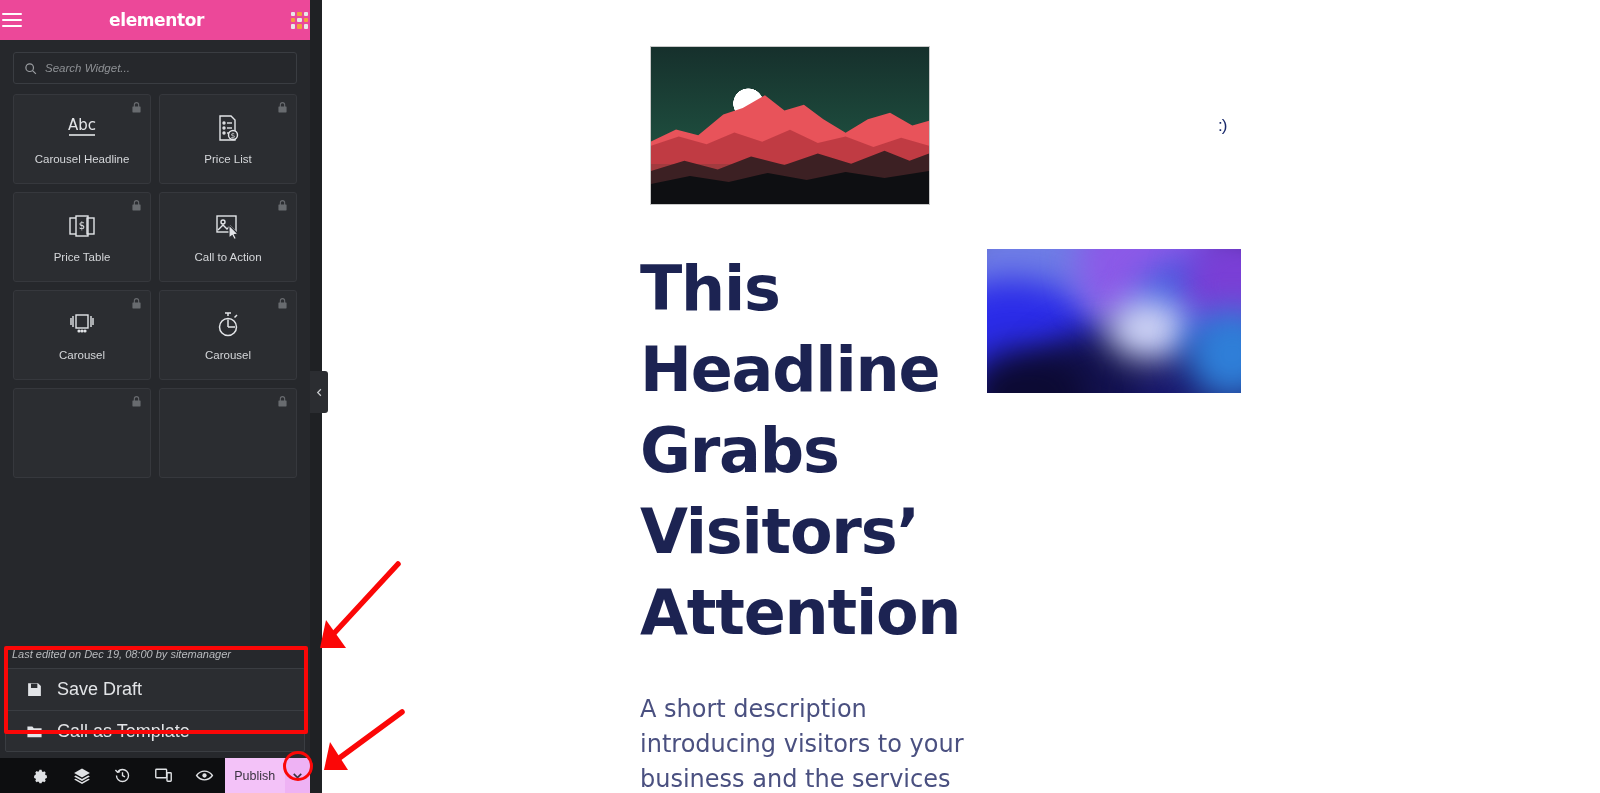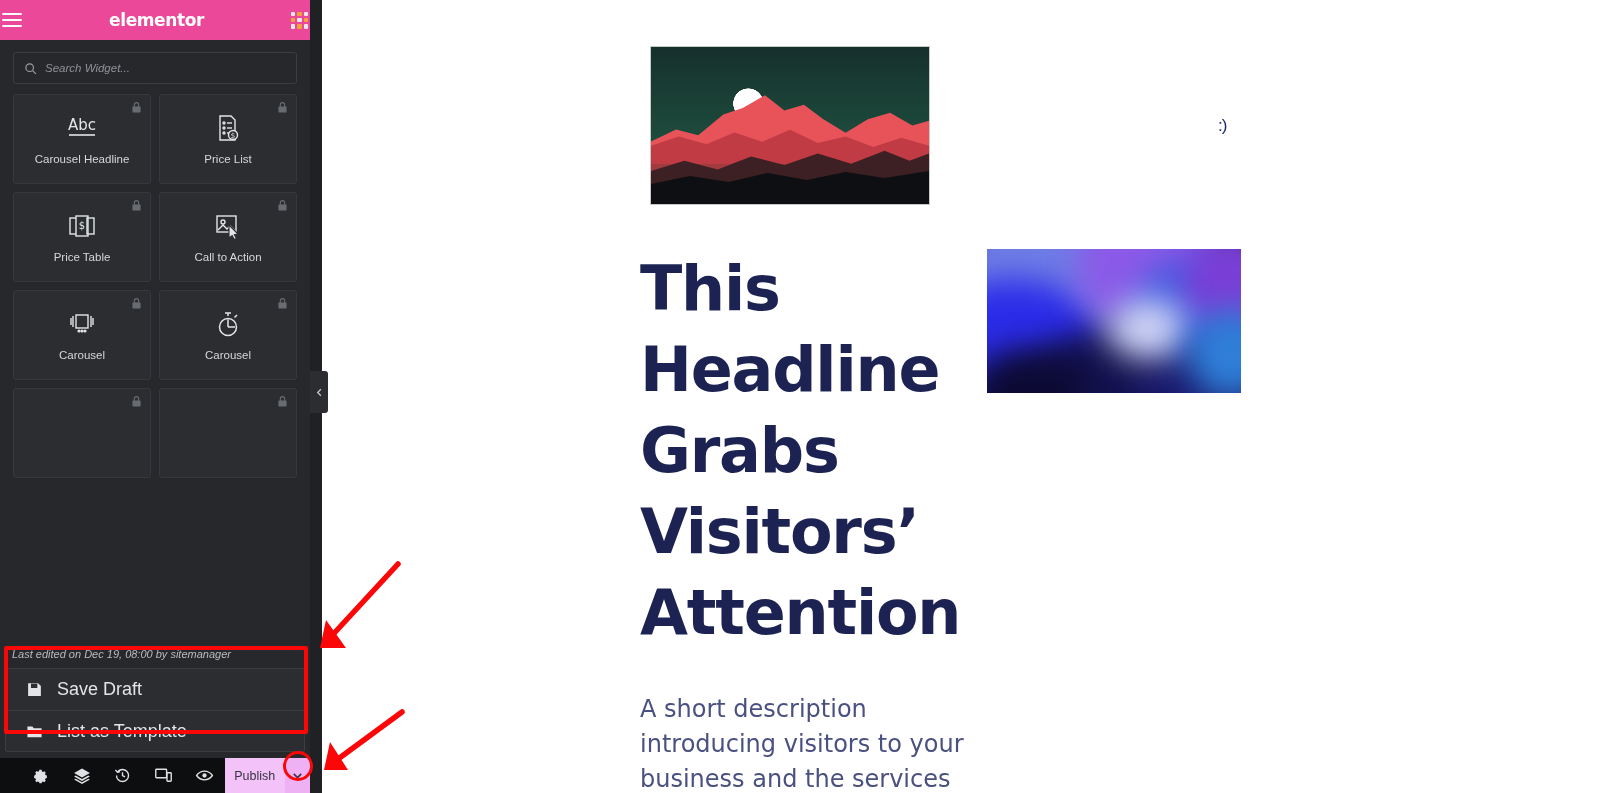--- a/index.html
+++ b/index.html
@@ -352,21 +352,21 @@
       <div class="save-item">
         <svg width="17" height="17" viewBox="0 0 24 24" fill="#e2e4e7">
           <path d="M3 3h14l4 4v14H3V3zm4 1v6h9V4H7zm1 10h8v6H8v-6z"></path>
         </svg>
         <span>Save Draft</span>
       </div>
       <div class="save-item">
         <svg width="17" height="17" viewBox="0 0 24 24" fill="#e2e4e7">
           <path d="M2 5h7l2 2.5h11V20H2V5z"></path>
         </svg>
-        <span>List as Template</span>
+        <span>Call as Template</span>
       </div>
     </div>
 
     <div class="bottom-bar">
       <div class="bb-icons">
         <div class="bb-icon">
           <svg width="17" height="17" viewBox="0 0 24 24" fill="#dfe1e4">
             <path d="M12 8.5A3.5 3.5 0 1012 15.5 3.5 3.5 0 0012 8.5zm9 3.5l-2-.6a7 7 0 00-.6-1.5l1-1.8-2-2-1.8 1a7 7 0 00-1.5-.6L13.5 4h-3l-.6 2a7 7 0 00-1.5.6l-1.8-1-2 2 1 1.8a7 7 0 00-.6 1.5L3 12.5v3l2 .6c.15.52.35 1.02.6 1.5l-1 1.8 2 2 1.8-1c.48.25.98.45 1.5.6l.6 2h3l.6-2c.52-.15 1.02-.35 1.5-.6l1.8 1 2-2-1-1.8c.25-.48.45-.98.6-1.5l2-.6v-3z"></path>
           </svg>
         </div>

